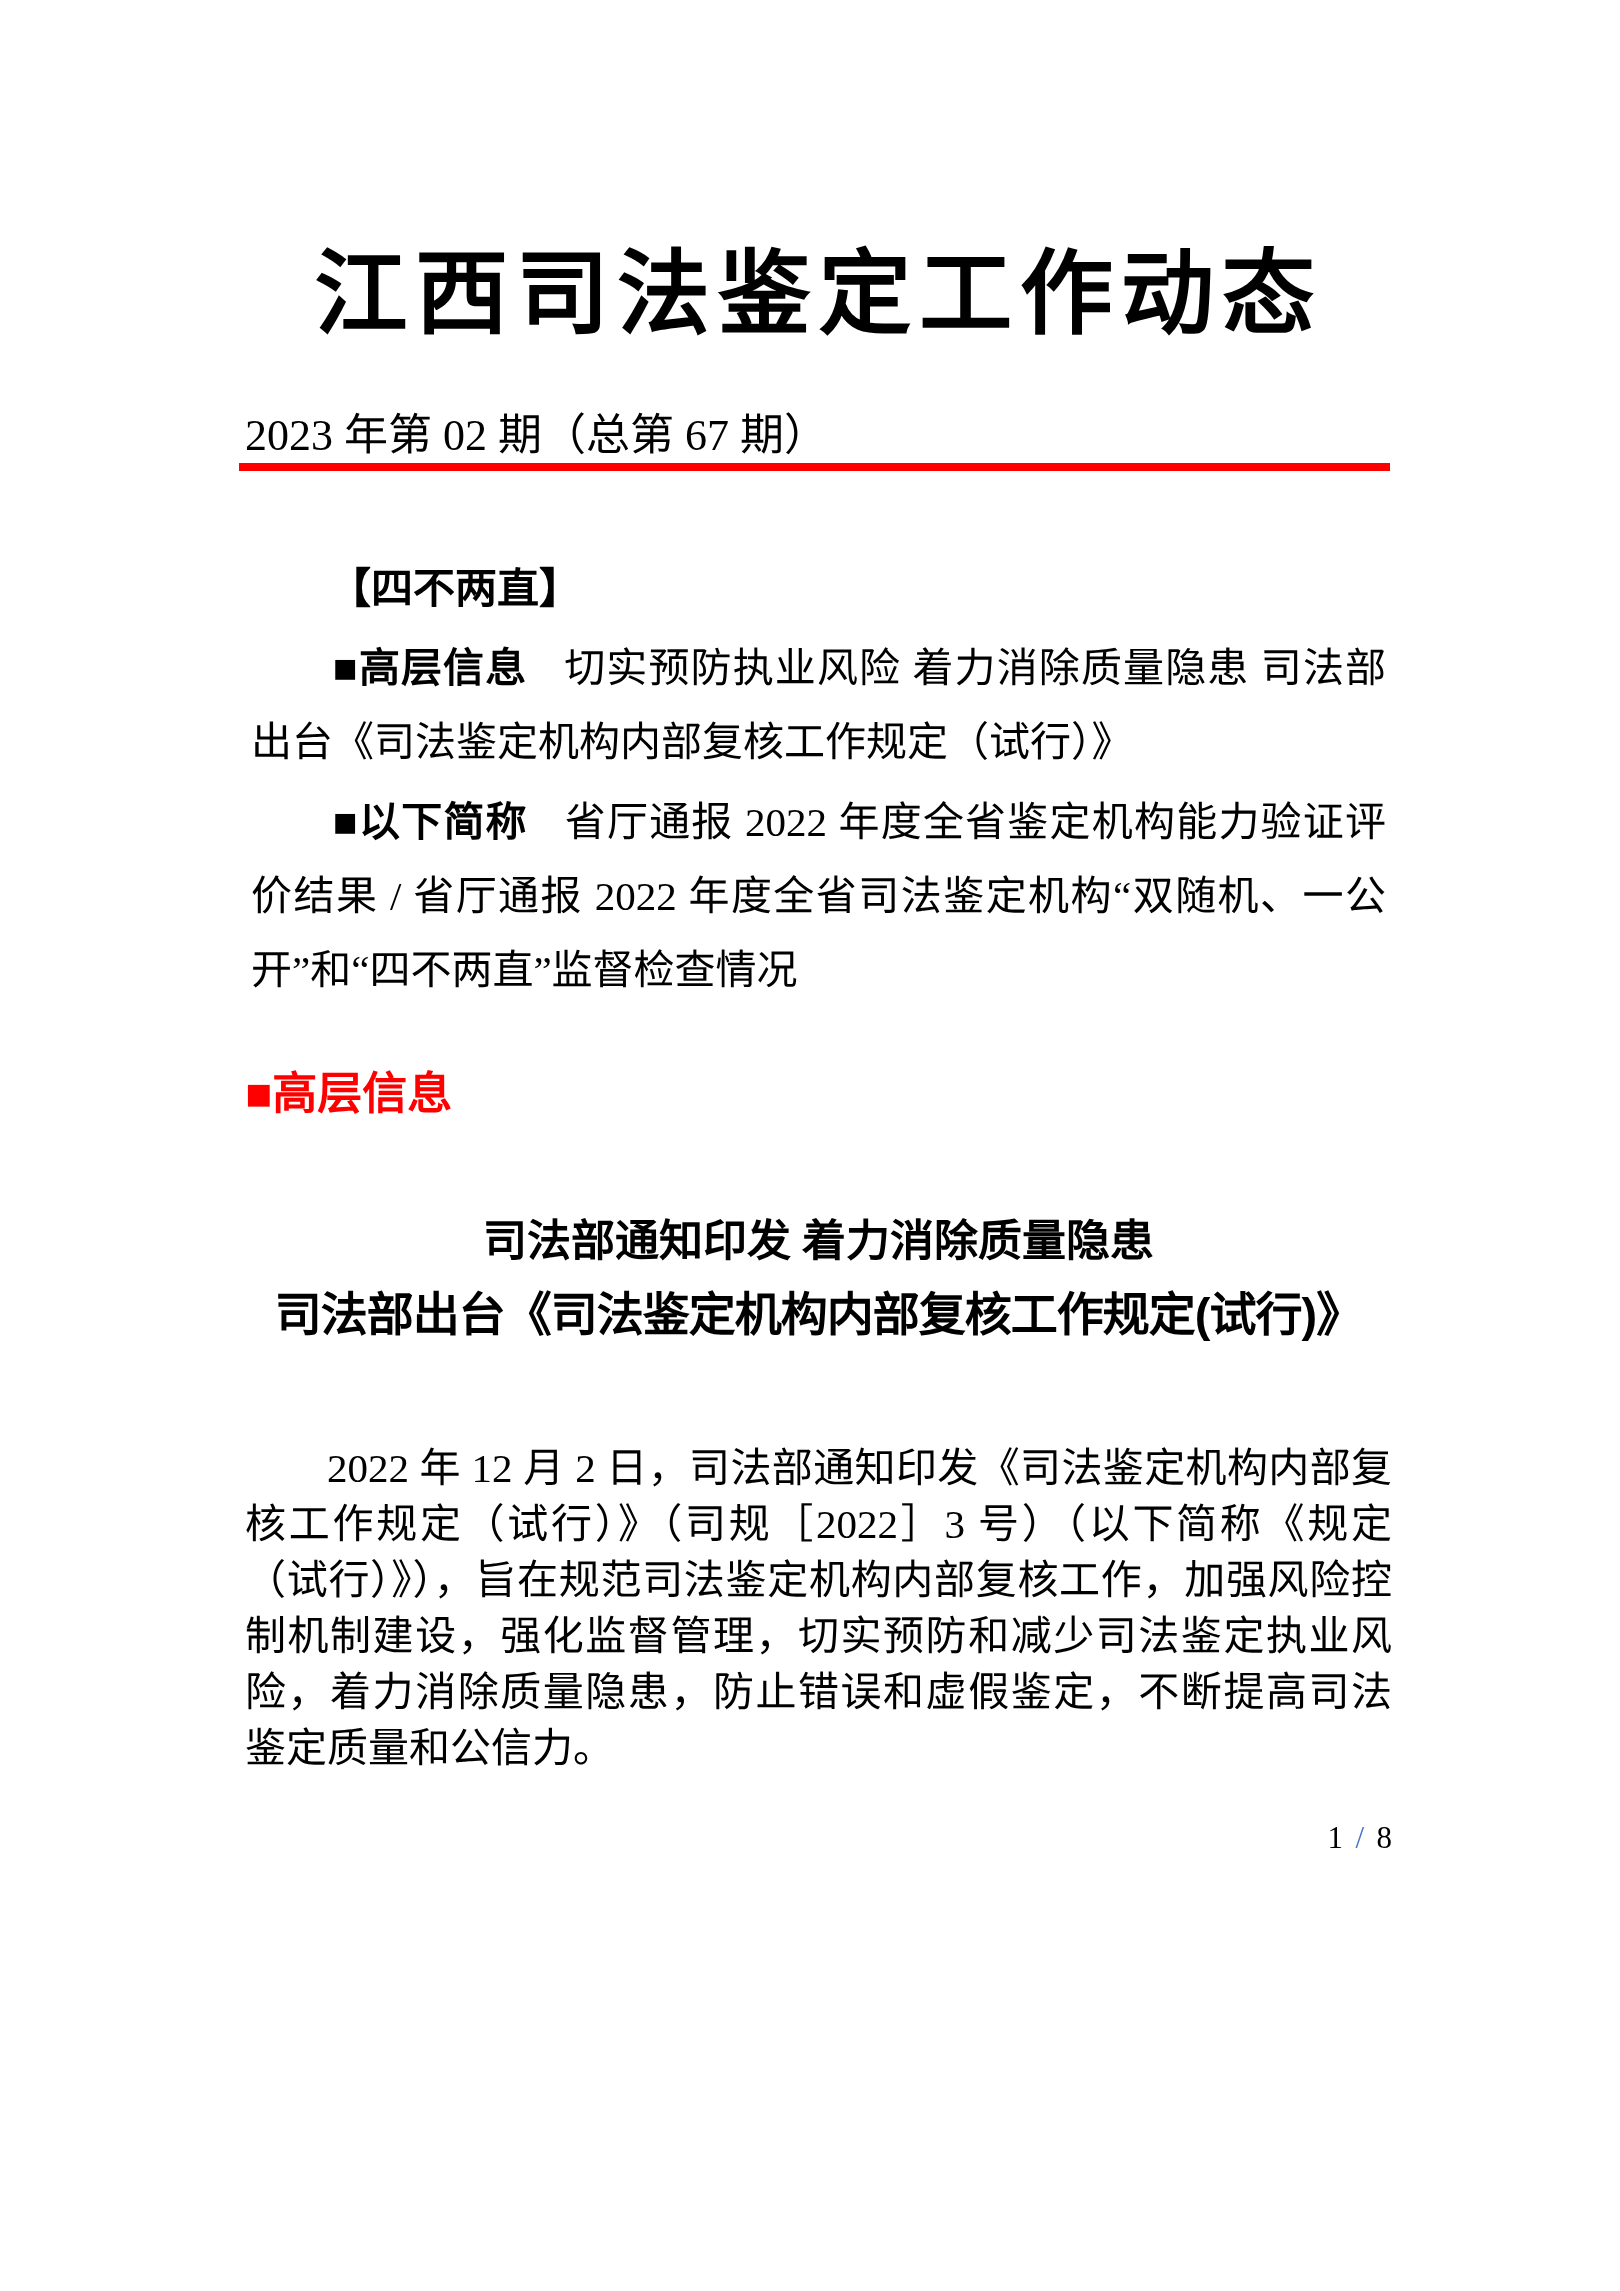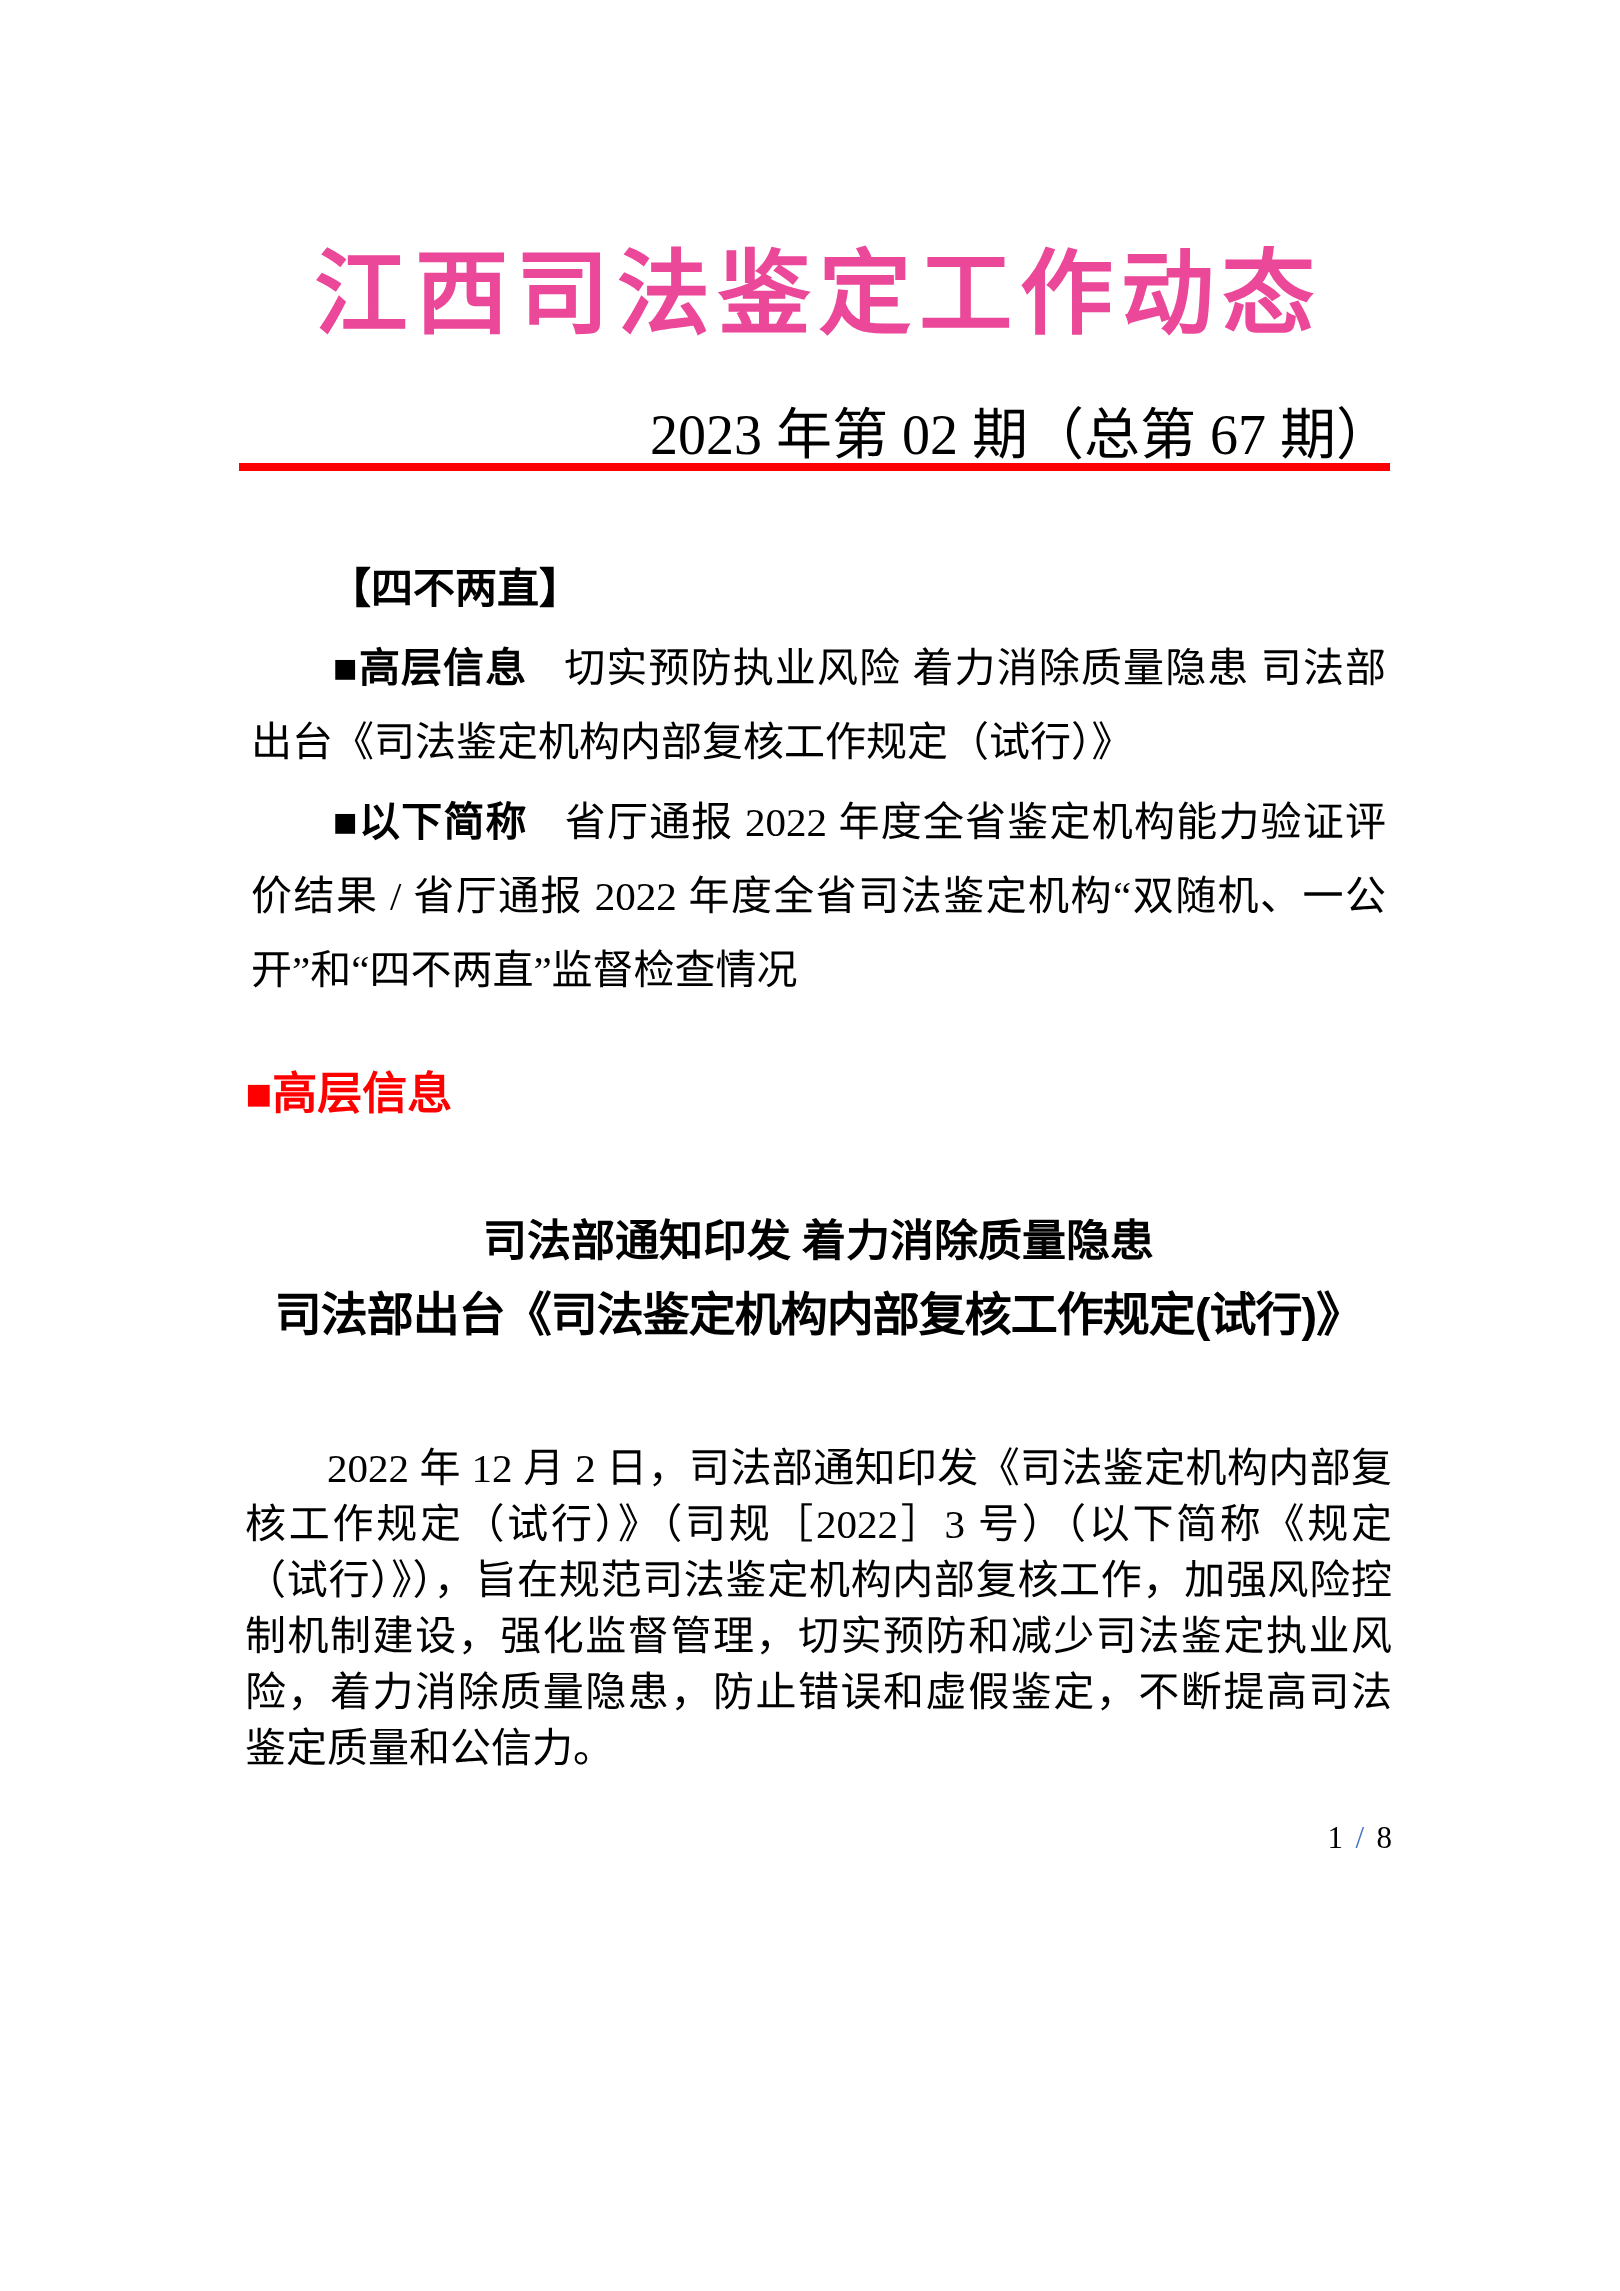--- a/index.html
+++ b/index.html
@@ -22,28 +22,28 @@
   .f-hei { font-family: "Liberation Sans", "DejaVu Sans", sans-serif; }
 
   .masthead-title {
     margin: 0;
     margin-top: 238px;
     font-size: 93px;
     line-height: 113px;
     font-weight: bold;
     letter-spacing: 7.8px;
     text-align: center;
-    color: #ec4899;
+    color: #000000;
     white-space: nowrap;
   }
   .issue-line {
     margin-top: 57px;
-    font-size: 56px;
+    font-size: 44px;
     line-height: 55px;
-    text-align: right;
+    text-align: left;
     white-space: nowrap;
   }
   .org-block {
     margin-top: 80px;
     font-size: 37px;
   }
   .org-row {
     display: flex;
     justify-content: space-between;
     align-items: baseline;

